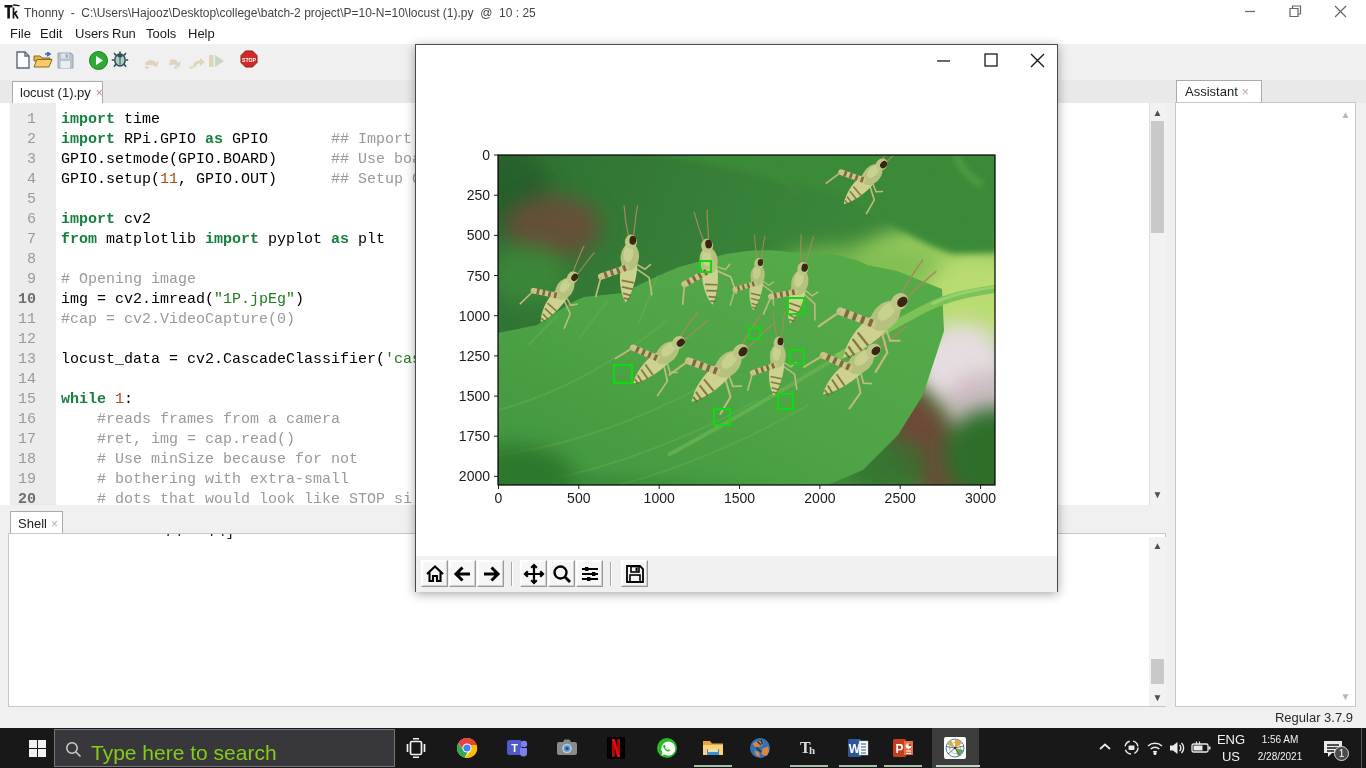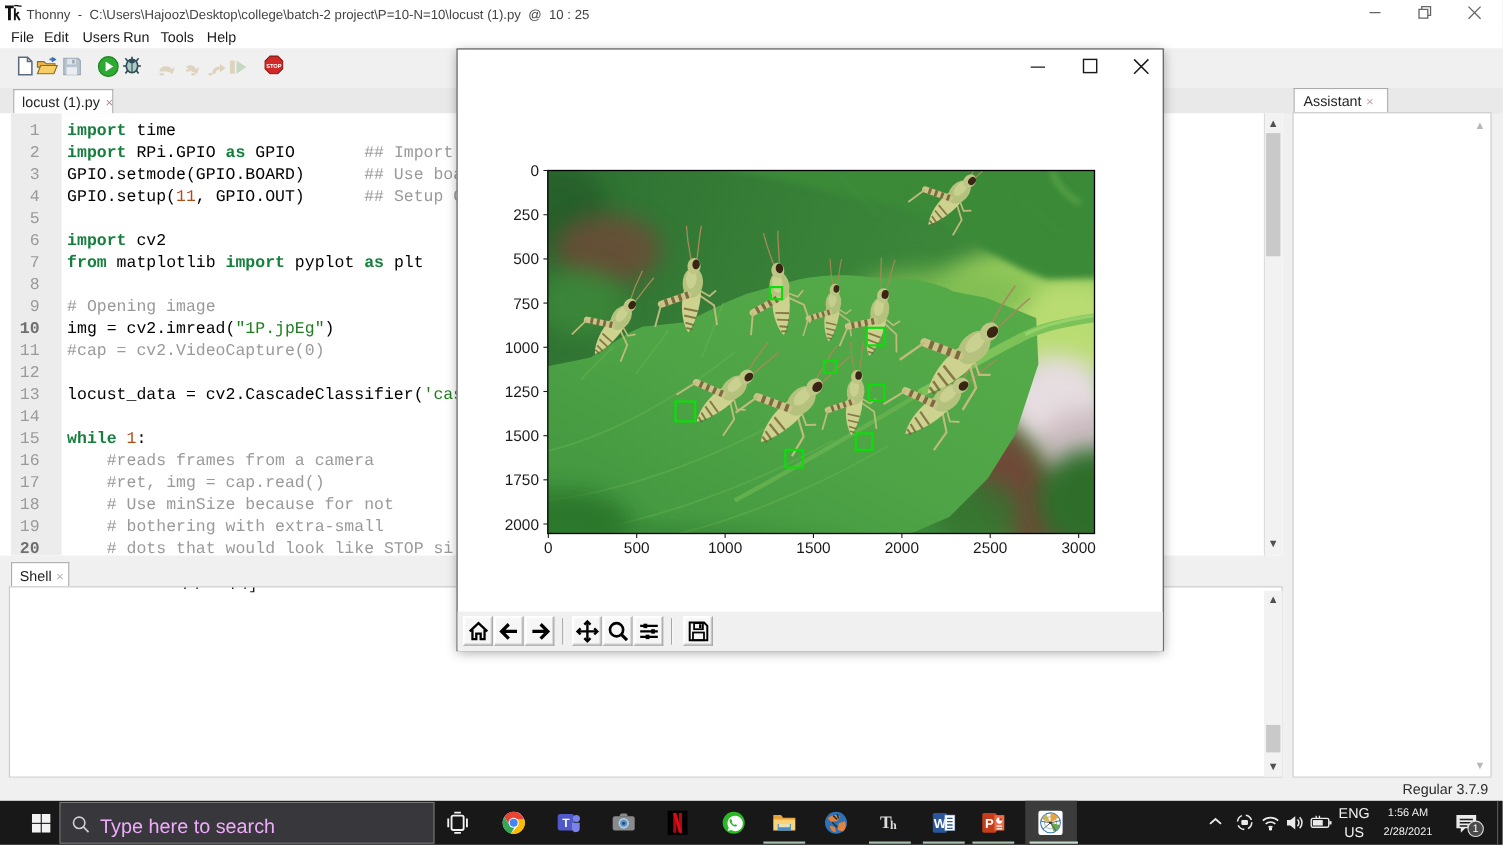--- a/index.html
+++ b/index.html
@@ -45,21 +45,21 @@
 #figtitle span { position:absolute; left:31px; top:8px; font-size:12.5px; color:#000; }
 .fwb { position:absolute; top:0; width:45px; height:30px; }
 #figplot { position:absolute; left:0; top:30px; }
 #figtoolbar { position:absolute; left:0; top:511px; width:641px; height:36px; background:#f0f0f0; }
 .fbtn { position:absolute; top:4px; width:27px; height:27px; background:#f6f6f6; border:1px solid #fff; border-right-color:#9a9a9a; border-bottom-color:#9a9a9a; box-shadow:inset -1px -1px 0 #d0d0d0, inset 1px 1px 0 #fff; padding:2px; }
 .fsep { position:absolute; top:6px; width:2px; height:24px; border-left:1px solid #a8a8a8; border-right:1px solid #fff; }
 
 #taskbar { position:absolute; left:0; top:728px; width:1366px; height:40px; background:#181818; }
 #startlogo { position:absolute; left:29px; top:12px; }
 #searchbox { position:absolute; left:54px; top:1px; width:341px; height:38px; background:#38383c; border:1px solid #767676; }
-#searchbox span { position:absolute; left:36px; top:11px; font-size:18px; color:#f0abfc; }
+#searchbox span { position:absolute; left:36px; top:11px; font-size:21px; color:#84cc16; }
 .tbi { position:absolute; top:8px; }
 .tri { position:absolute; top:11px; }
 #activecell { position:absolute; left:932px; top:0; width:47px; height:40px; background:#3c3c3c; }
 .uline { position:absolute; top:37px; height:2px; background:#a8bfac; }
 #trayeng { position:absolute; left:1214px; top:4px; width:34px; text-align:center; font-size:13px; color:#f2f2f2; line-height:16.5px; }
 #trayclock { position:absolute; left:1247px; top:4px; width:66px; text-align:center; font-size:10px; color:#f2f2f2; line-height:16.5px; }
 .badge { position:absolute; left:1334px; top:18px; width:15px; height:15px; border-radius:50%; background:#4a4a4a; border:1.5px solid #dadada; color:#fff; font-size:10px; text-align:center; line-height:14px; }
 #showdesk { position:absolute; left:1361px; top:0; width:1px; height:40px; background:#5a5a5a; }
 </style></head><body>
 

